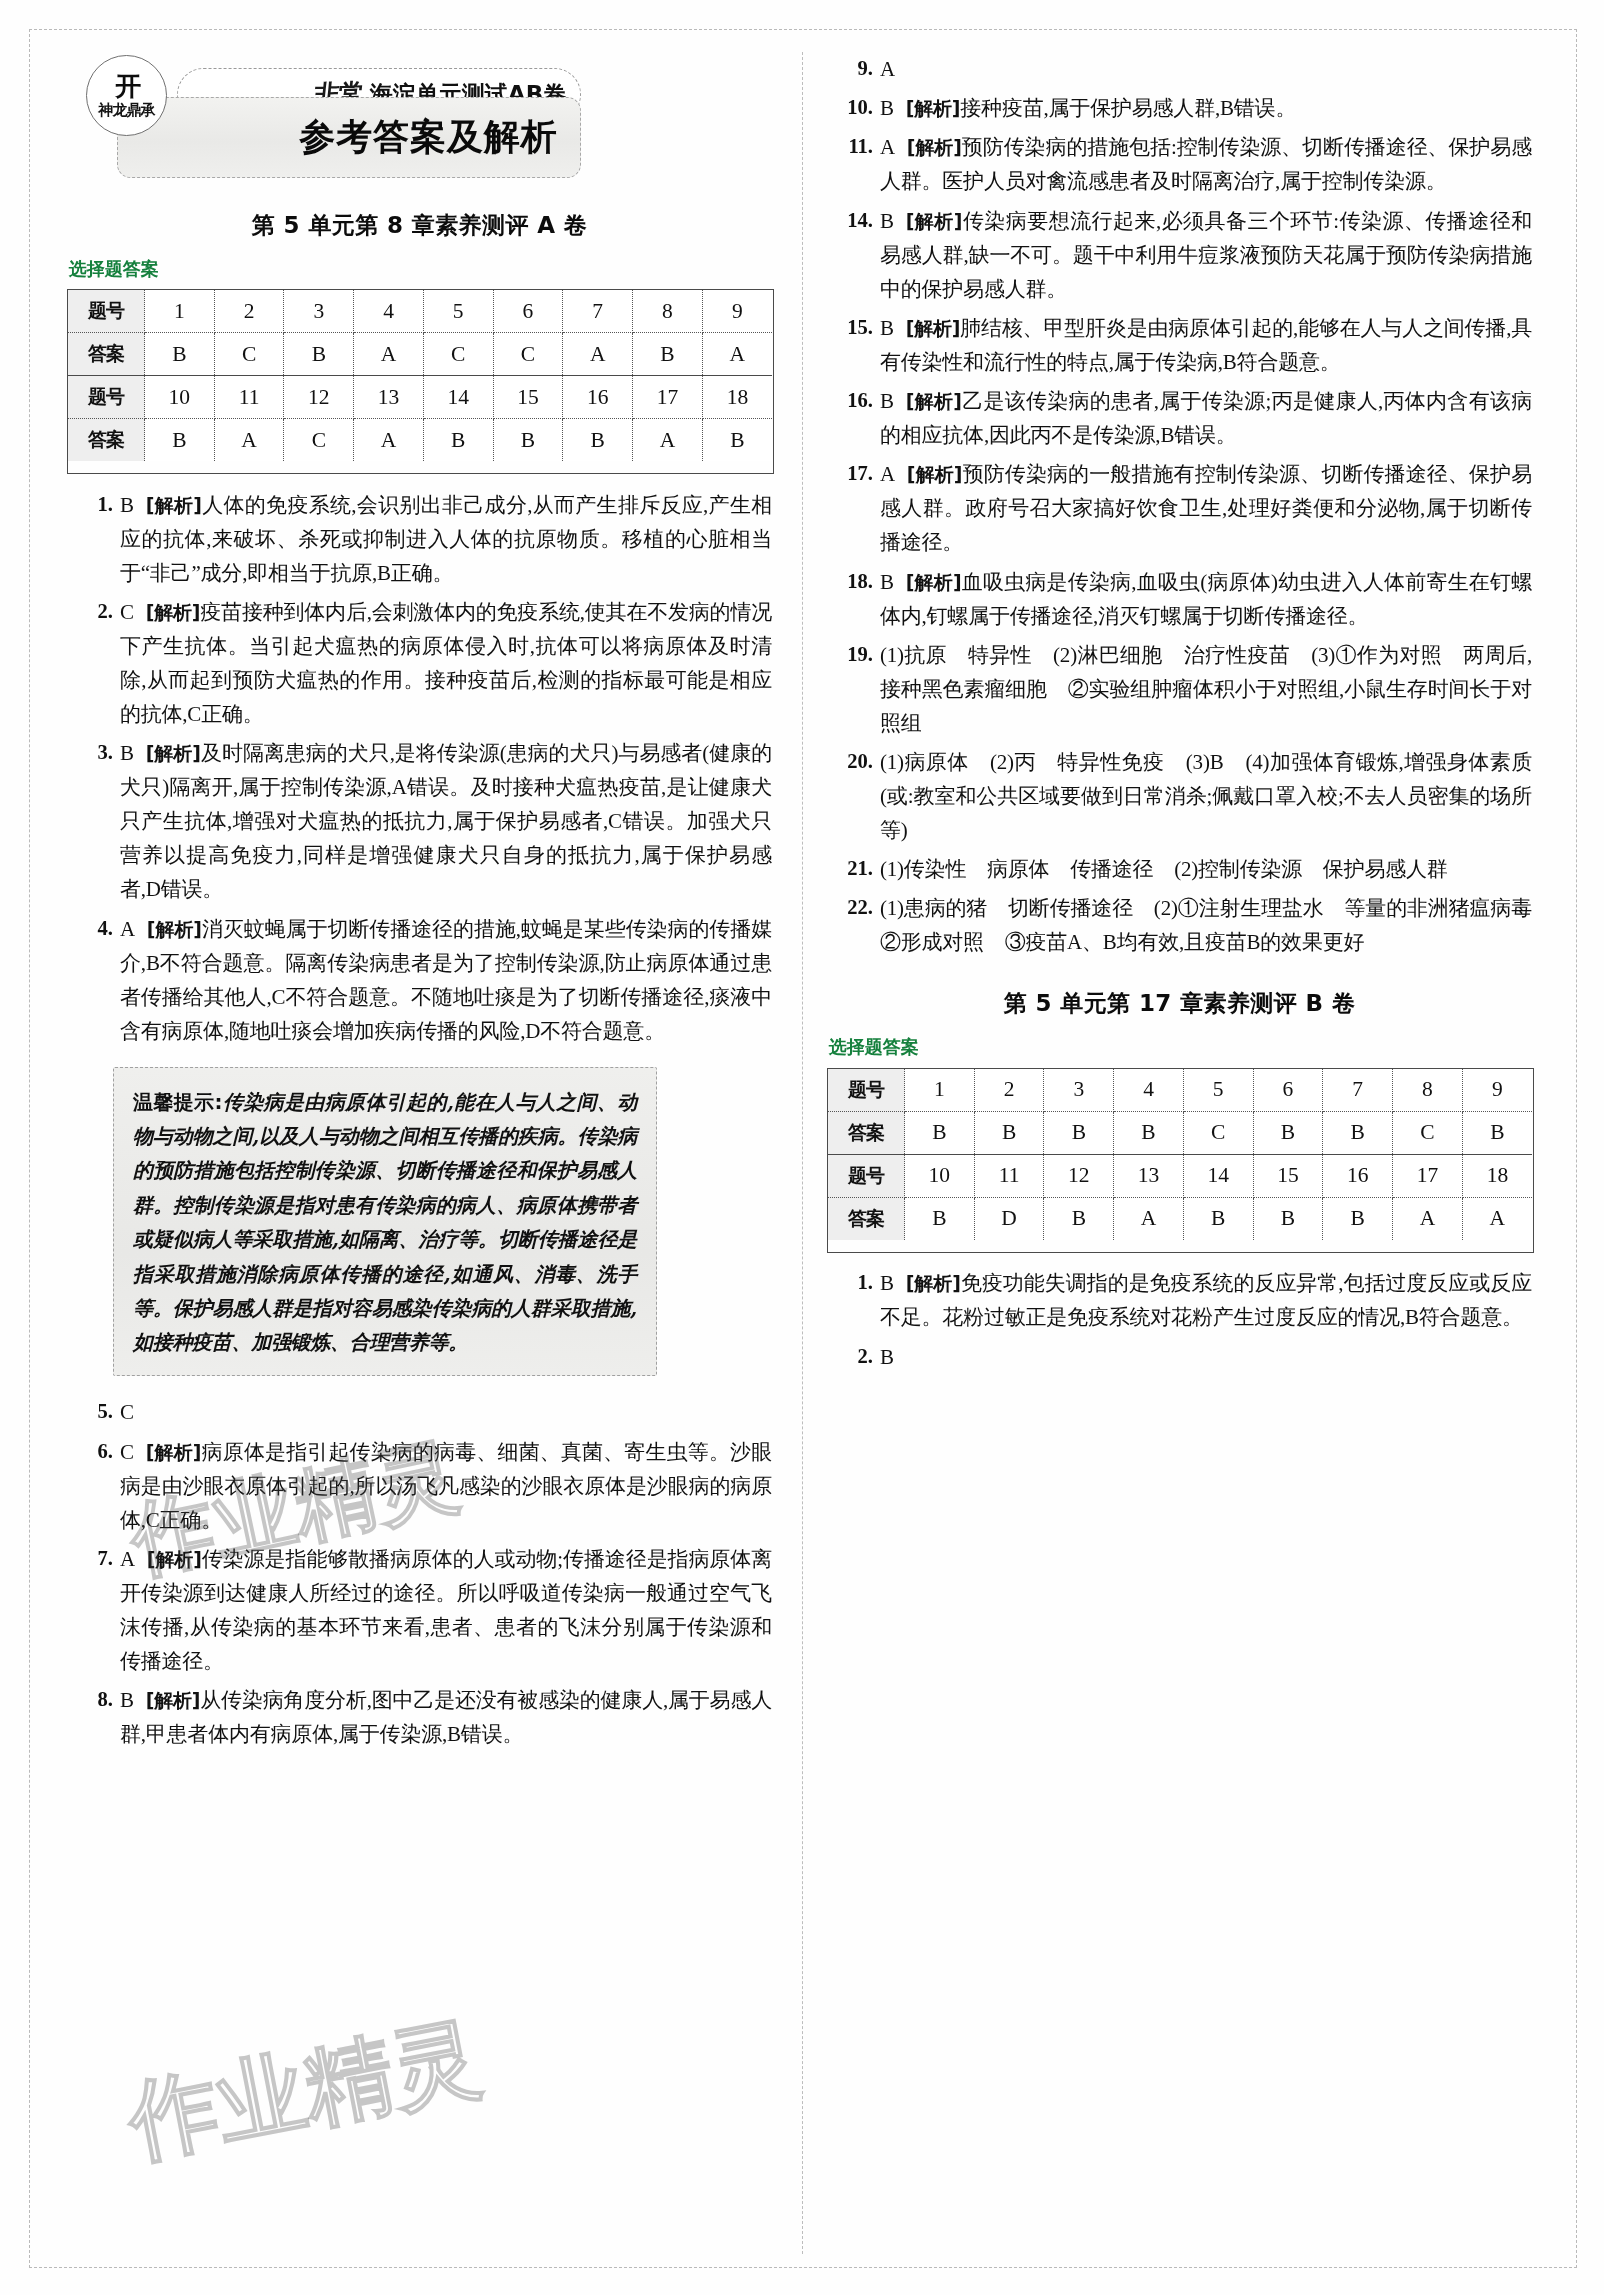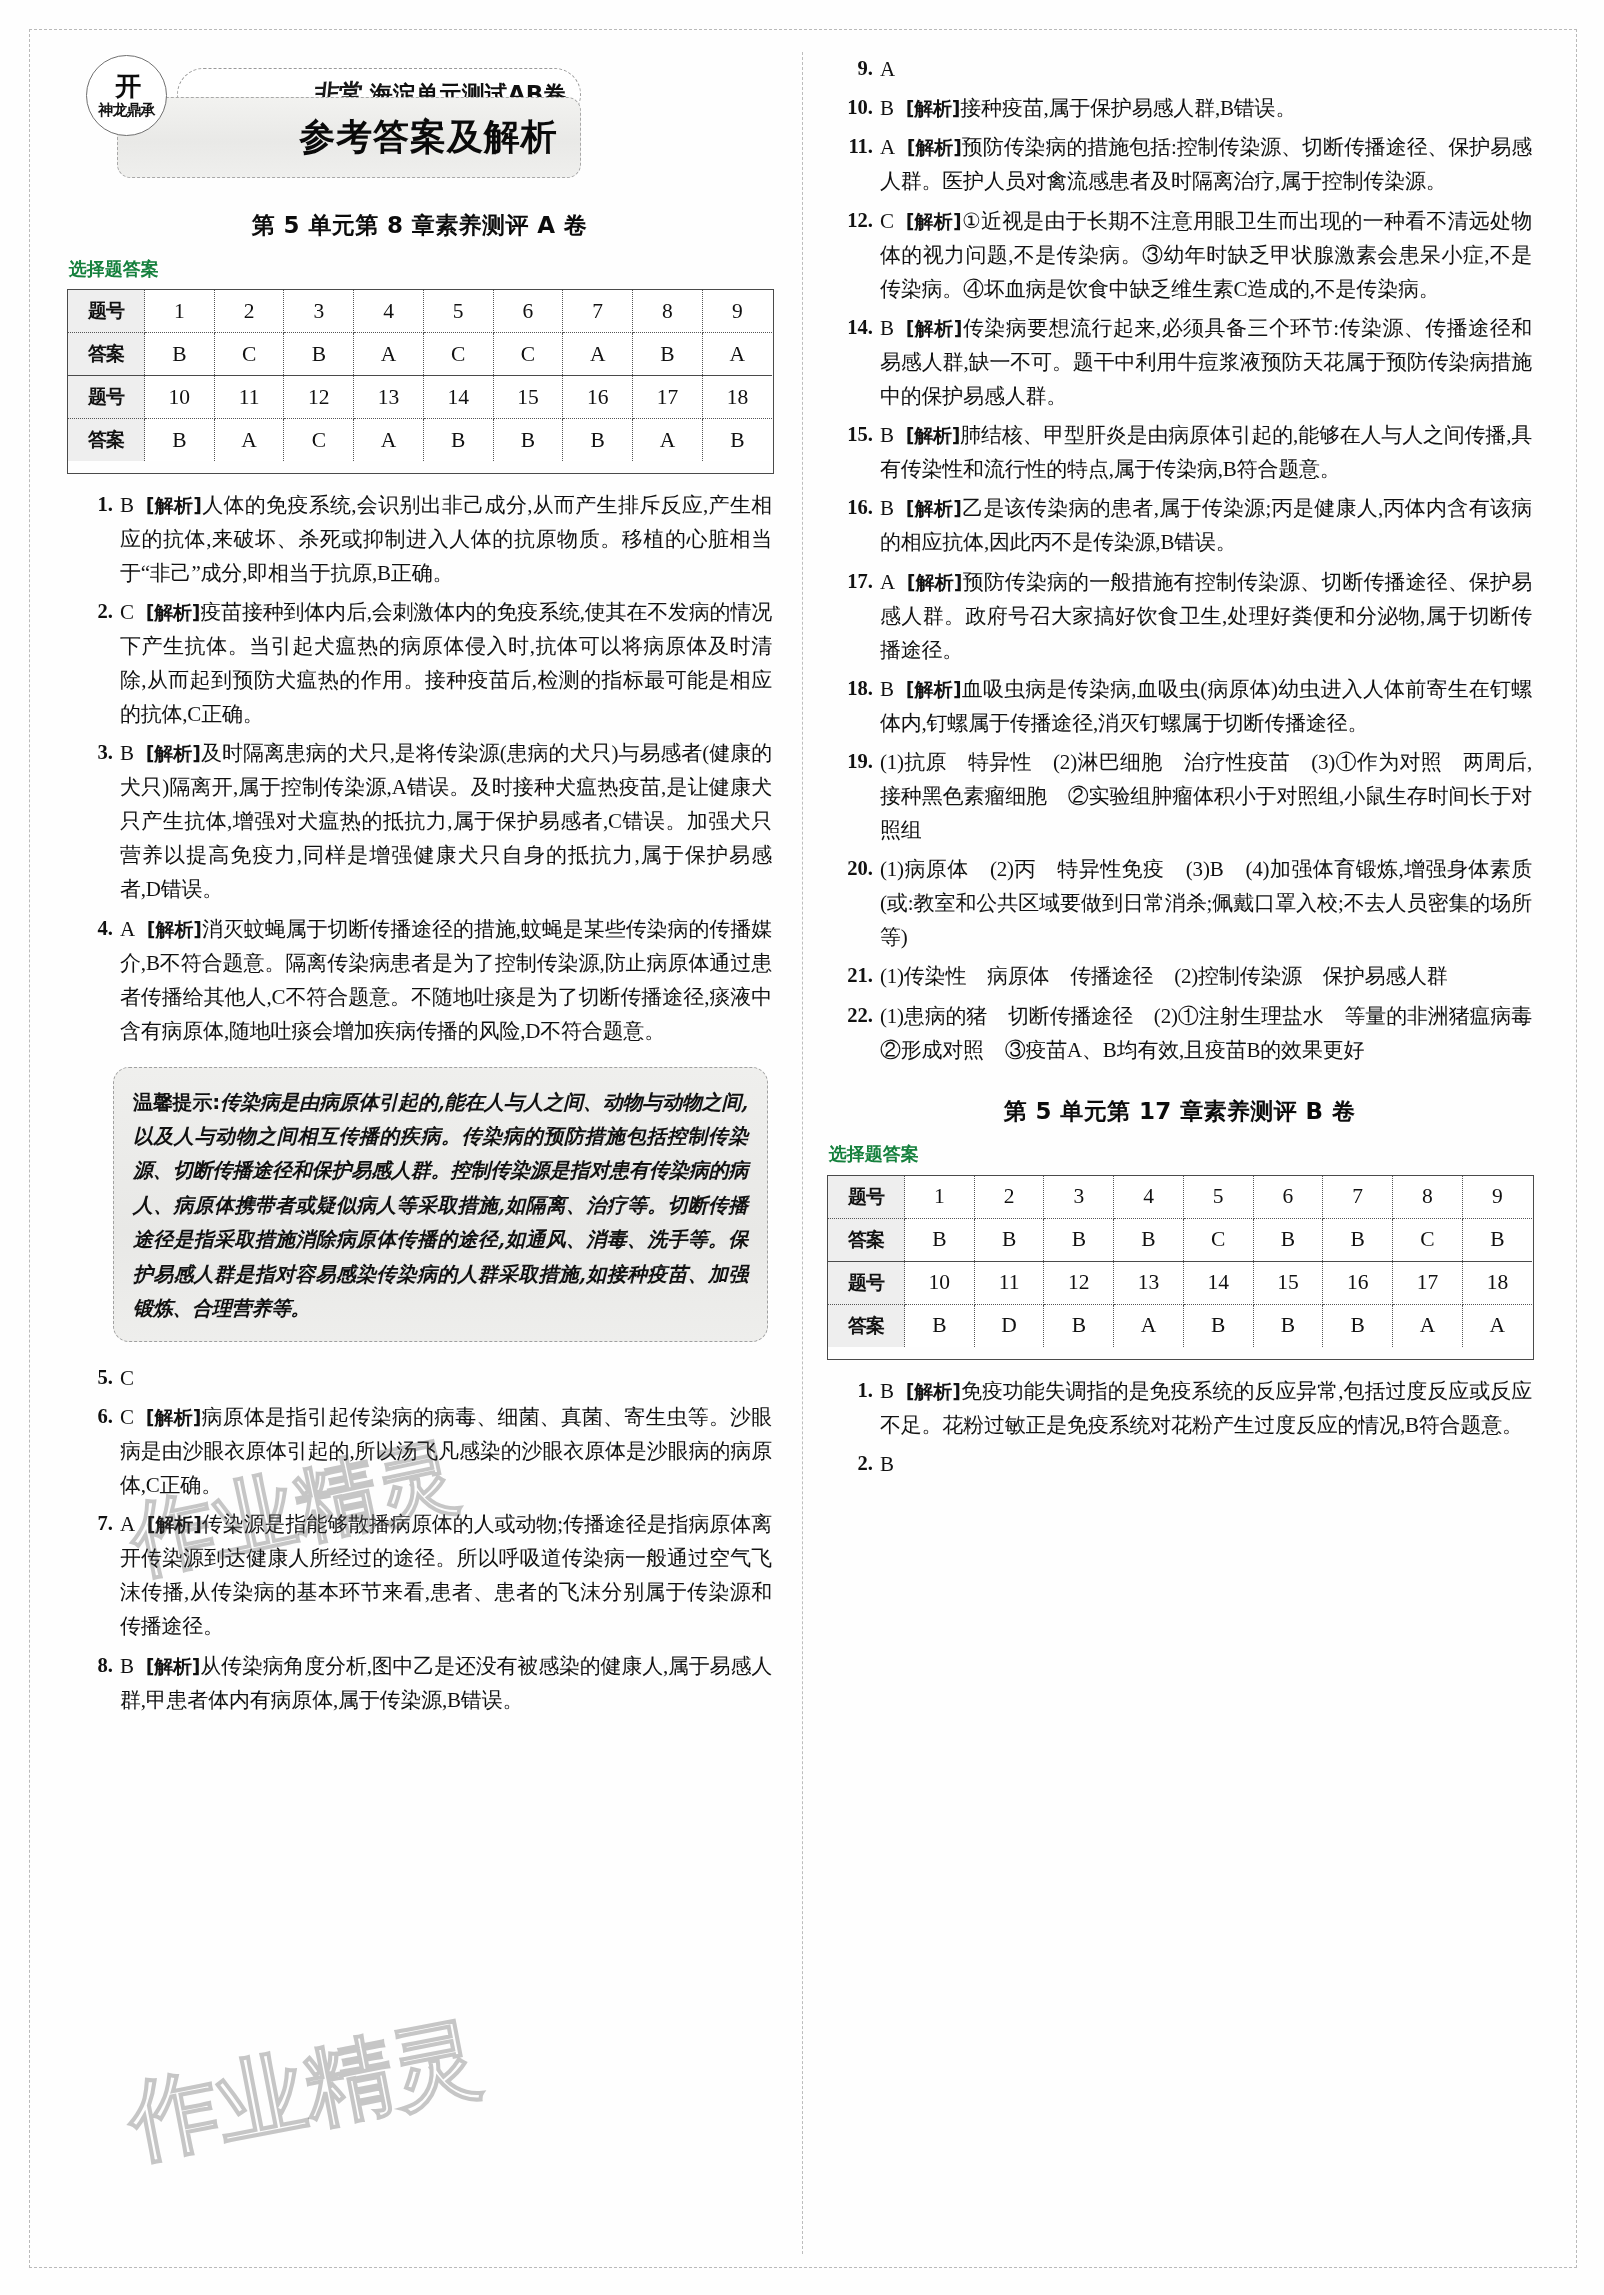--- a/index.html
+++ b/index.html
@@ -222,24 +222,24 @@
   }
   .tagk {
     font-family: "DejaVu Sans", sans-serif;
     font-weight: bold;
     font-size: 19px;
   }
 
   
   .tipbox {
     margin: 19px 0 19px 46px;
-    width: 655px;
+    width: 544px;
     box-sizing: border-box;
     border: 0.9px dashed #a0a0a0;
-    border-radius: 16px;
+    border-radius: 2px;
     background: linear-gradient(180deg,#efefed 0%, #e8e8e6 60%, #eeeeec 100%);
     padding: 17px 19px 15.5px 19px;
     position: relative;
   }
   .tipbox .tiptext {
     font-family: "DejaVu Serif", serif;
     font-weight: bold;
     font-style: italic;
     font-size: 20px;
     line-height: 1.72;
@@ -404,24 +404,20 @@
         </div>
         <div class="item">
           <span class="num">10.</span>
           <span class="body"><span class="choice">B</span><span class="tagk">[解析]</span><span>接种疫苗,属于保护易感人群,B错误。</span></span>
         </div>
         <div class="item">
           <span class="num">11.</span>
           <span class="body"><span class="choice">A</span><span class="tagk">[解析]</span><span>预防传染病的措施包括:控制传染源、切断传播途径、保护易感人群。医护人员对禽流感患者及时隔离治疗,属于控制传染源。</span></span>
         </div>
         <div class="item">
-          <span class="num">12.</span>
-          <span class="body"><span class="choice">C</span><span class="tagk">[解析]</span><span>①近视是由于长期不注意用眼卫生而出现的一种看不清远处物体的视力问题,不是传染病。③幼年时缺乏甲状腺激素会患呆小症,不是传染病。④坏血病是饮食中缺乏维生素C造成的,不是传染病。</span></span>
-        </div>
-        <div class="item">
           <span class="num">14.</span>
           <span class="body"><span class="choice">B</span><span class="tagk">[解析]</span><span>传染病要想流行起来,必须具备三个环节:传染源、传播途径和易感人群,缺一不可。题干中利用牛痘浆液预防天花属于预防传染病措施中的保护易感人群。</span></span>
         </div>
         <div class="item">
           <span class="num">15.</span>
           <span class="body"><span class="choice">B</span><span class="tagk">[解析]</span><span>肺结核、甲型肝炎是由病原体引起的,能够在人与人之间传播,具有传染性和流行性的特点,属于传染病,B符合题意。</span></span>
         </div>
         <div class="item">
           <span class="num">16.</span>
           <span class="body"><span class="choice">B</span><span class="tagk">[解析]</span><span>乙是该传染病的患者,属于传染源;丙是健康人,丙体内含有该病的相应抗体,因此丙不是传染源,B错误。</span></span>

